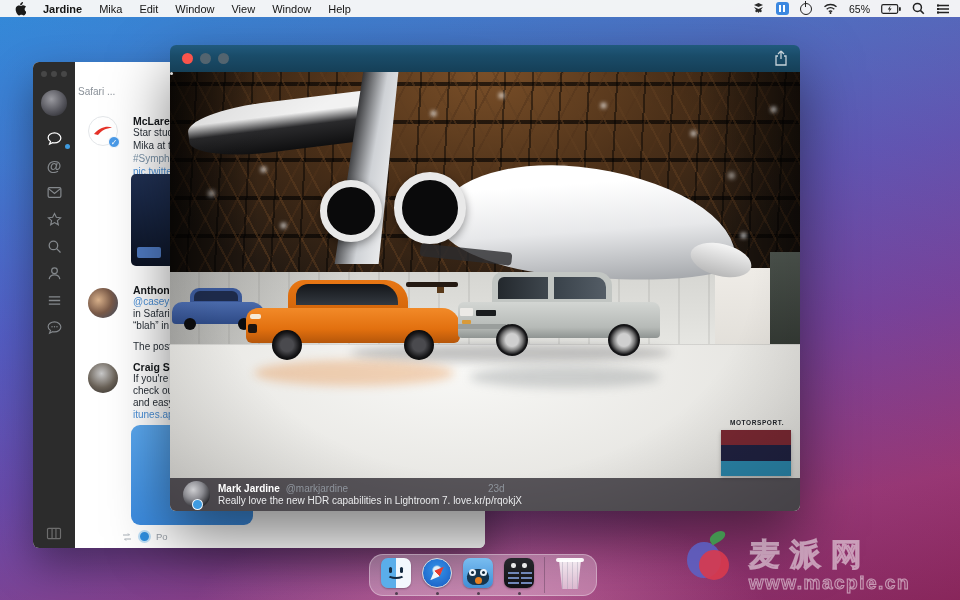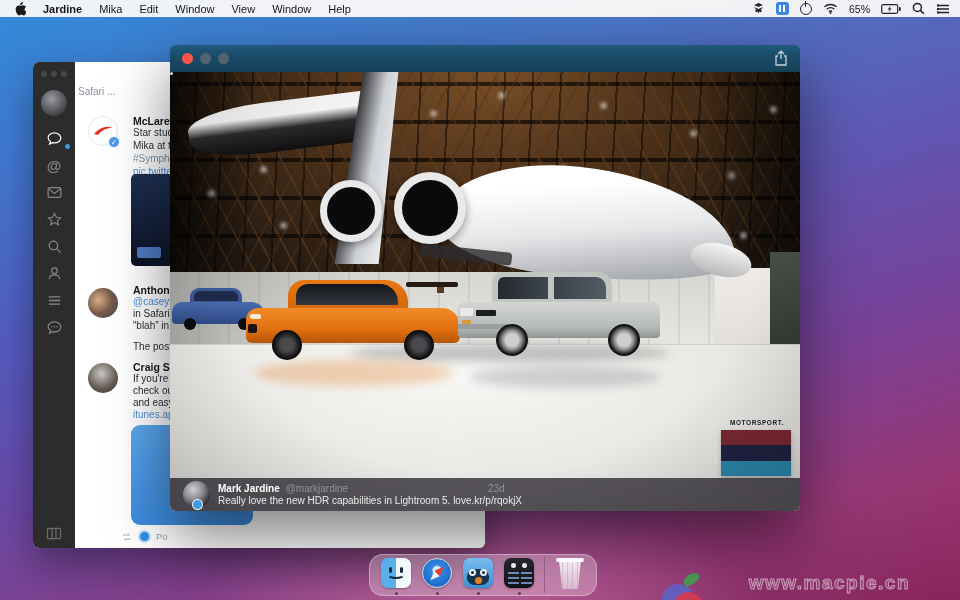--- a/index.html
+++ b/index.html
@@ -211,21 +211,21 @@
     background:
       repeating-linear-gradient(90deg, rgba(255,255,255,0) 0 4px, rgba(150,150,170,.35) 4px 5px),
       linear-gradient(180deg, rgba(255,255,255,.85), rgba(255,255,255,.45)); }
   .ic-trash-rim { position:absolute; top:0px; left:2px; width:28px; height:4px; border-radius:2px; background:rgba(255,255,255,.95); }
 
   
   .wm { position:absolute; right:50px; bottom:6px; z-index:5; }
   .wm-title { font-size:31px; font-weight:bold; letter-spacing:10px;
     color:rgba(255,255,255,.07); -webkit-text-stroke:1.1px rgba(255,255,255,.5); }
   .wm-url { font-size:19px; font-weight:bold; letter-spacing:1.5px; margin-top:-4px;
-    color:rgba(255,255,255,.07);margin-left:26px; -webkit-text-stroke:1px rgba(255,255,255,.5); }
+    color:rgba(255,255,255,.07); -webkit-text-stroke:1px rgba(255,255,255,.5); }
   .wm-apple { position:absolute; left:-62px; top:-2px; width:52px; height:56px; }
   .wm-apple .c1 { position:absolute; left:0; top:10px; width:34px; height:36px; border-radius:50%; background:rgba(90,99,200,.85); }
   .wm-apple .c2 { position:absolute; left:12px; top:18px; width:30px; height:30px; border-radius:50%; background:rgba(216,58,78,.9); }
   .wm-apple .leaf { position:absolute; left:22px; top:0; width:17px; height:10px; border-radius:50% 50% 50% 0; transform:rotate(-30deg); background:rgba(62,158,79,.9); }
 </style>
 </head>
 <body>
 
 <div class="screen">
 
@@ -412,21 +412,21 @@
 
     <div class="caption">
       <div class="cap-av"></div>
       <div class="cap-badge"></div>
       <div class="cap-name-row">
         <span class="cap-name">Mark Jardine</span>
         <span class="cap-handle">@markjardine</span>
       </div>
       <span class="cap-time">23d</span>
       <div class="cap-text">
-        <span>Really love the new HDR capabilities in Lightroom 5. </span><span class="cap-link">love.kr/p/rqokjX</span>
+        <span>Really love the new HDR capabilities in Lightroom 7. </span><span class="cap-link">love.kr/p/rqokjX</span>
       </div>
     </div>
   </div>
 
   <div class="menubar">
     <div class="left">
       <span class="sicon">
         <svg width="12" height="14" viewBox="0 0 14 17">
             <path fill="#1a1a1a" d="M9.7 2.6c.6-.7 1-1.7.9-2.6-.9 0-1.9.6-2.5 1.3-.6.6-1 1.6-.9 2.5 1 .1 1.9-.5 2.5-1.2zm2.9 6.1c0-2 1.6-2.9 1.7-3-.9-1.4-2.4-1.6-2.9-1.6-1.2-.1-2.4.7-3 .7-.6 0-1.6-.7-2.6-.7C4.4 4.1 3.1 4.9 2.4 6.1 1 8.6 2 12.2 3.4 14.2c.7 1 1.5 2.1 2.6 2.1 1 0 1.4-.7 2.7-.7 1.3 0 1.6.7 2.7.7 1.1 0 1.8-1 2.5-2 .8-1.2 1.1-2.3 1.1-2.4-.1 0-2.3-.9-2.4-3.2z"></path>
           </svg>
@@ -524,16 +524,17 @@
       <div class="ic-trash-rim"></div>
     </div>
   </div>
 
   <div class="wm">
     <div class="wm-apple">
       <div class="c1"></div>
         <div class="c2"></div>
         <div class="leaf"></div>
     </div>
+    <div class="wm-title">麦派网</div>
     <div class="wm-url">www.macpie.cn</div>
   </div>
 
 </div>
 
 </body></html>

